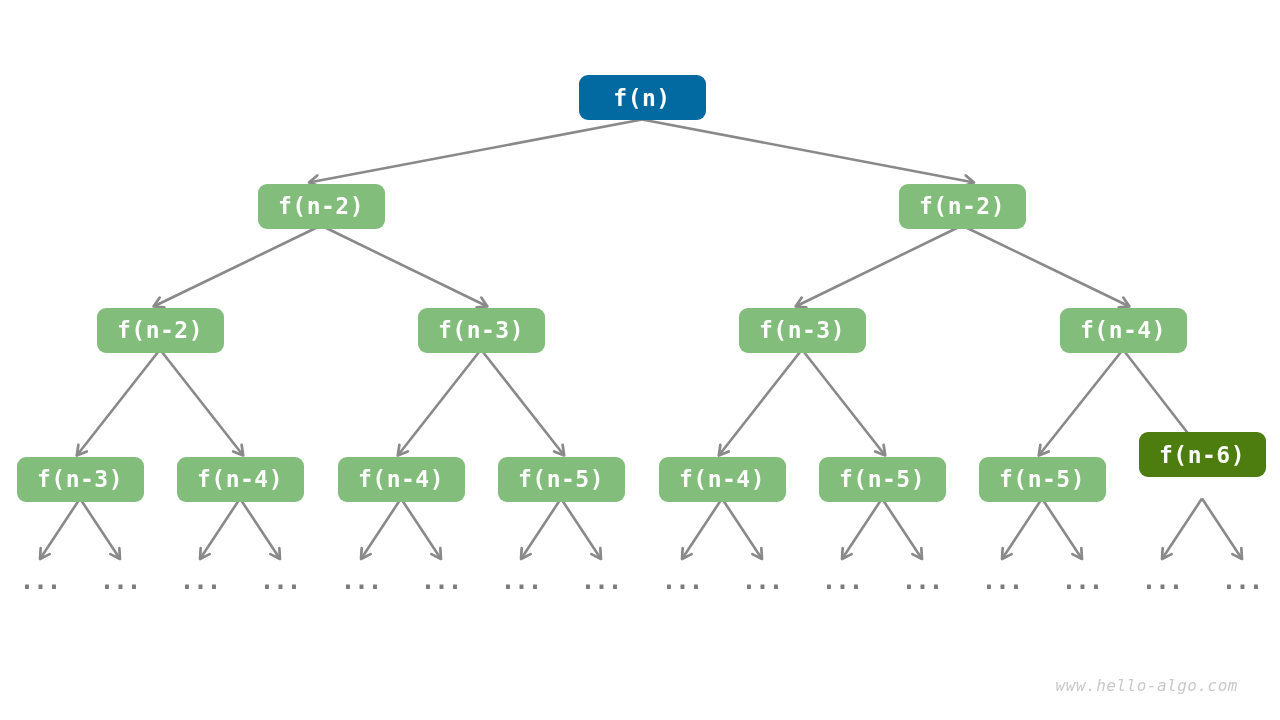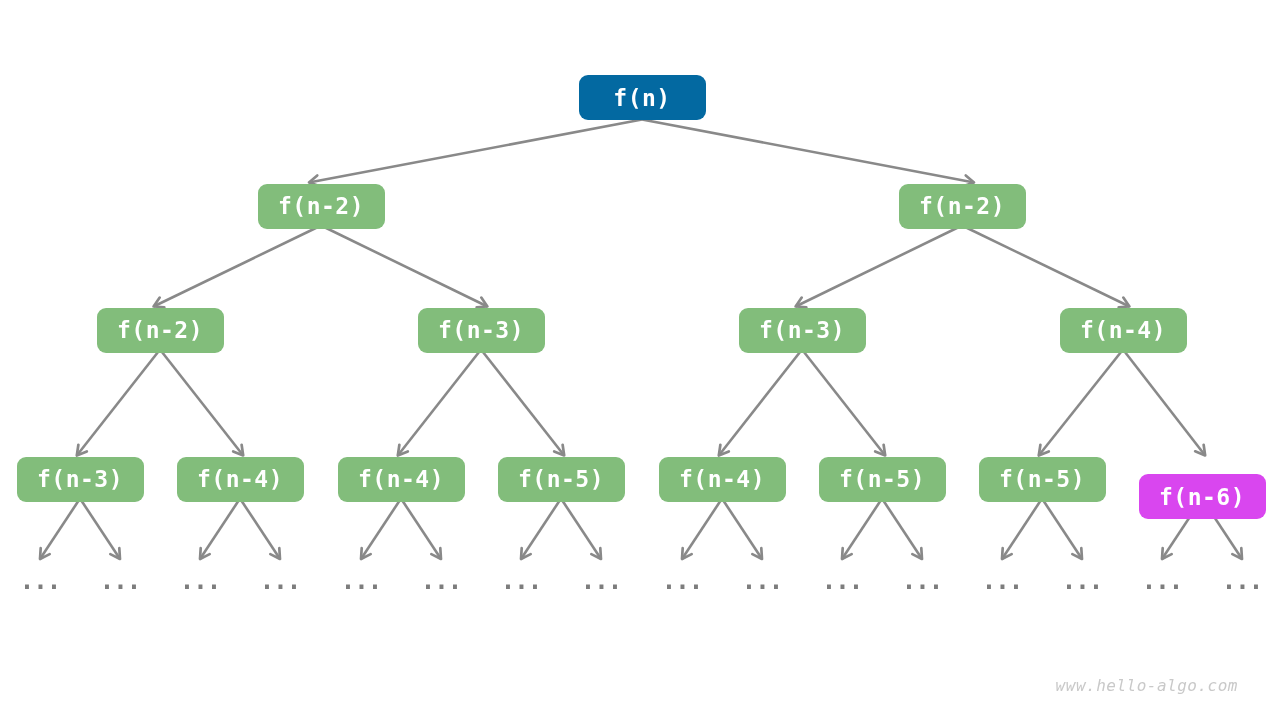--- a/index.html
+++ b/index.html
@@ -87,21 +87,21 @@
     <div class="node" style="left: 417.5px; top: 307.5px; background: rgb(130, 189, 123); color: rgb(255, 255, 255);">f(n-3)</div>
     <div class="node" style="left: 738.5px; top: 307.5px; background: rgb(130, 189, 123); color: rgb(255, 255, 255);">f(n-3)</div>
     <div class="node" style="left: 1059.5px; top: 307.5px; background: rgb(130, 189, 123); color: rgb(255, 255, 255);">f(n-4)</div>
     <div class="node" style="left: 16.5px; top: 456.5px; background: rgb(130, 189, 123); color: rgb(255, 255, 255);">f(n-3)</div>
     <div class="node" style="left: 176.5px; top: 456.5px; background: rgb(130, 189, 123); color: rgb(255, 255, 255);">f(n-4)</div>
     <div class="node" style="left: 337.5px; top: 456.5px; background: rgb(130, 189, 123); color: rgb(255, 255, 255);">f(n-4)</div>
     <div class="node" style="left: 497.5px; top: 456.5px; background: rgb(130, 189, 123); color: rgb(255, 255, 255);">f(n-5)</div>
     <div class="node" style="left: 658.5px; top: 456.5px; background: rgb(130, 189, 123); color: rgb(255, 255, 255);">f(n-4)</div>
     <div class="node" style="left: 818.5px; top: 456.5px; background: rgb(130, 189, 123); color: rgb(255, 255, 255);">f(n-5)</div>
     <div class="node" style="left: 978.5px; top: 456.5px; background: rgb(130, 189, 123); color: rgb(255, 255, 255);">f(n-5)</div>
-    <div class="node" style="left: 1138.5px; top: 474px; background: #d946ef; color: rgb(255, 255, 255);">f(n-6)</div>
+    <div class="node" style="left: 1138.5px; top: 432px; background: #4d7c0f; color: rgb(255, 255, 255);">f(n-6)</div>
     <div class="ellipsis" style="left: 8px; top: 566px; color: rgb(125, 125, 125);">...</div>
     <div class="ellipsis" style="left: 88px; top: 566px; color: rgb(125, 125, 125);">...</div>
     <div class="ellipsis" style="left: 168px; top: 566px; color: rgb(125, 125, 125);">...</div>
     <div class="ellipsis" style="left: 248px; top: 566px; color: rgb(125, 125, 125);">...</div>
     <div class="ellipsis" style="left: 329px; top: 566px; color: rgb(125, 125, 125);">...</div>
     <div class="ellipsis" style="left: 409px; top: 566px; color: rgb(125, 125, 125);">...</div>
     <div class="ellipsis" style="left: 489px; top: 566px; color: rgb(125, 125, 125);">...</div>
     <div class="ellipsis" style="left: 569px; top: 566px; color: rgb(125, 125, 125);">...</div>
     <div class="ellipsis" style="left: 650px; top: 566px; color: rgb(125, 125, 125);">...</div>
     <div class="ellipsis" style="left: 730px; top: 566px; color: rgb(125, 125, 125);">...</div>

